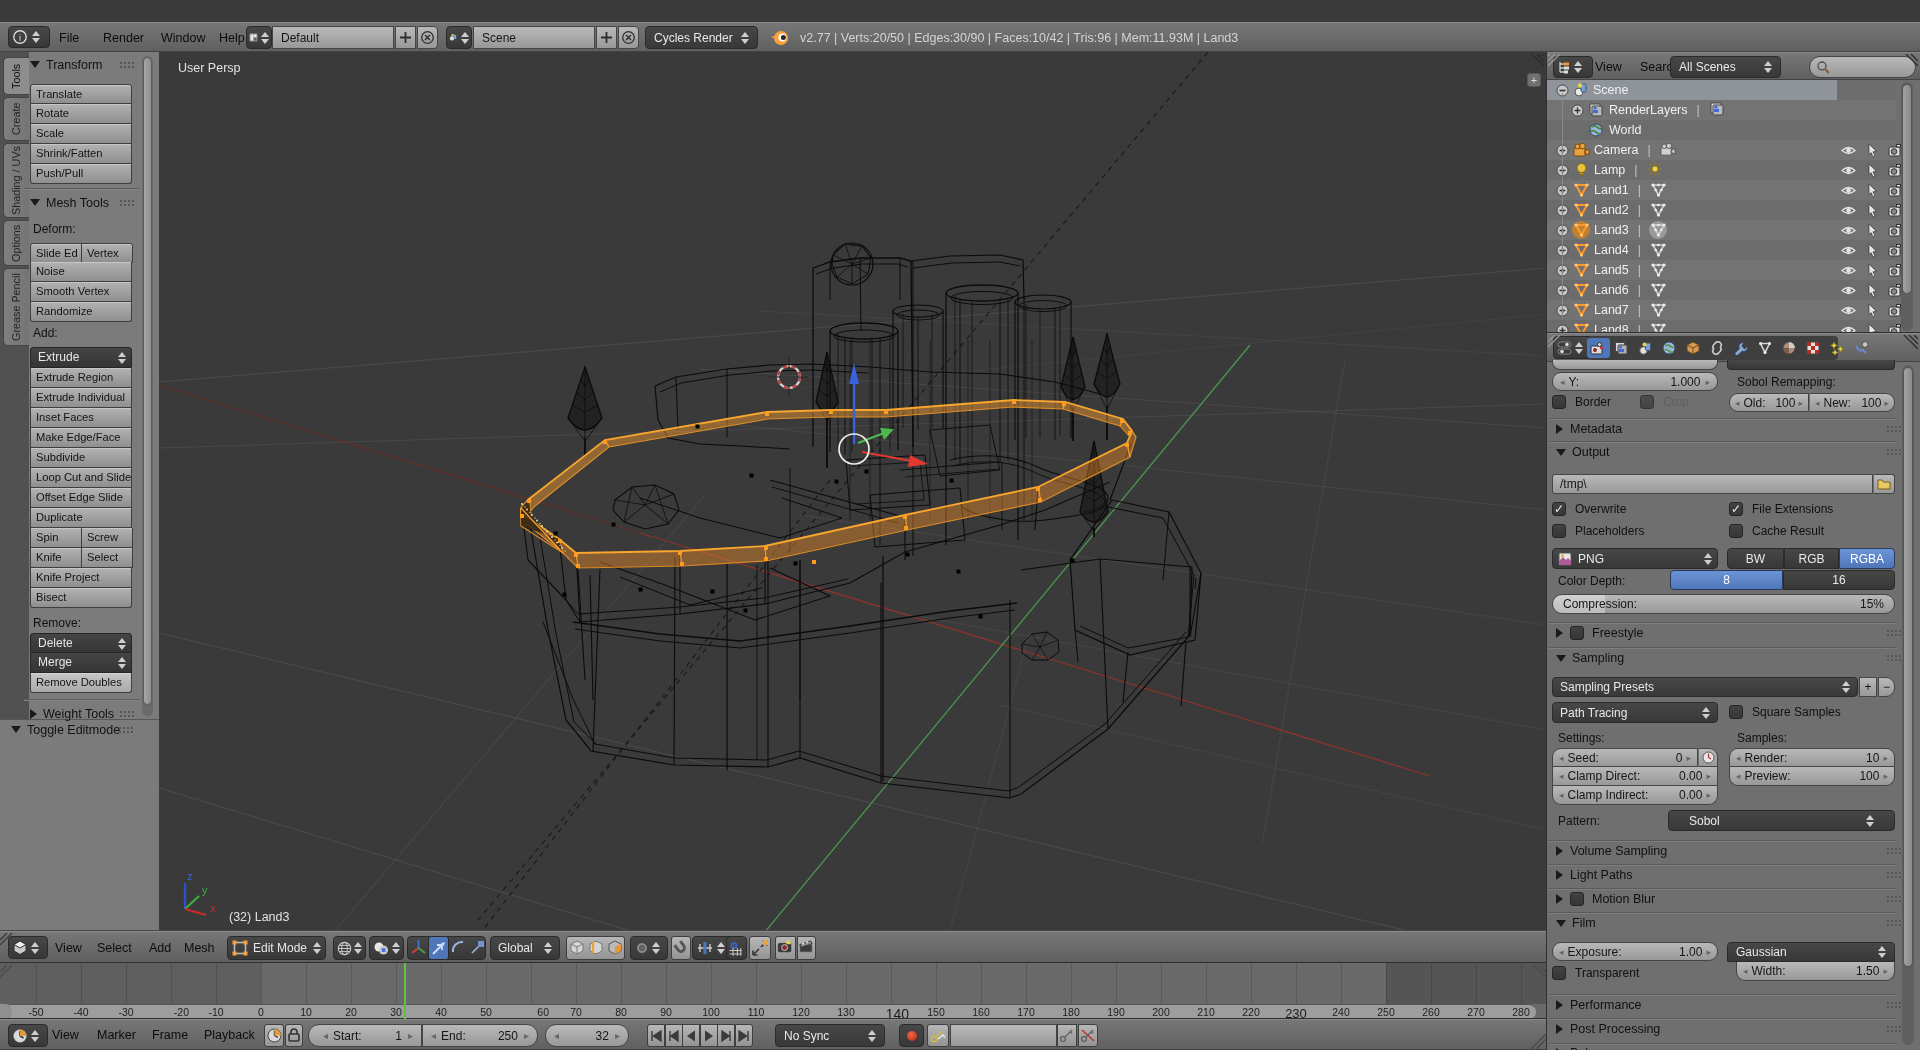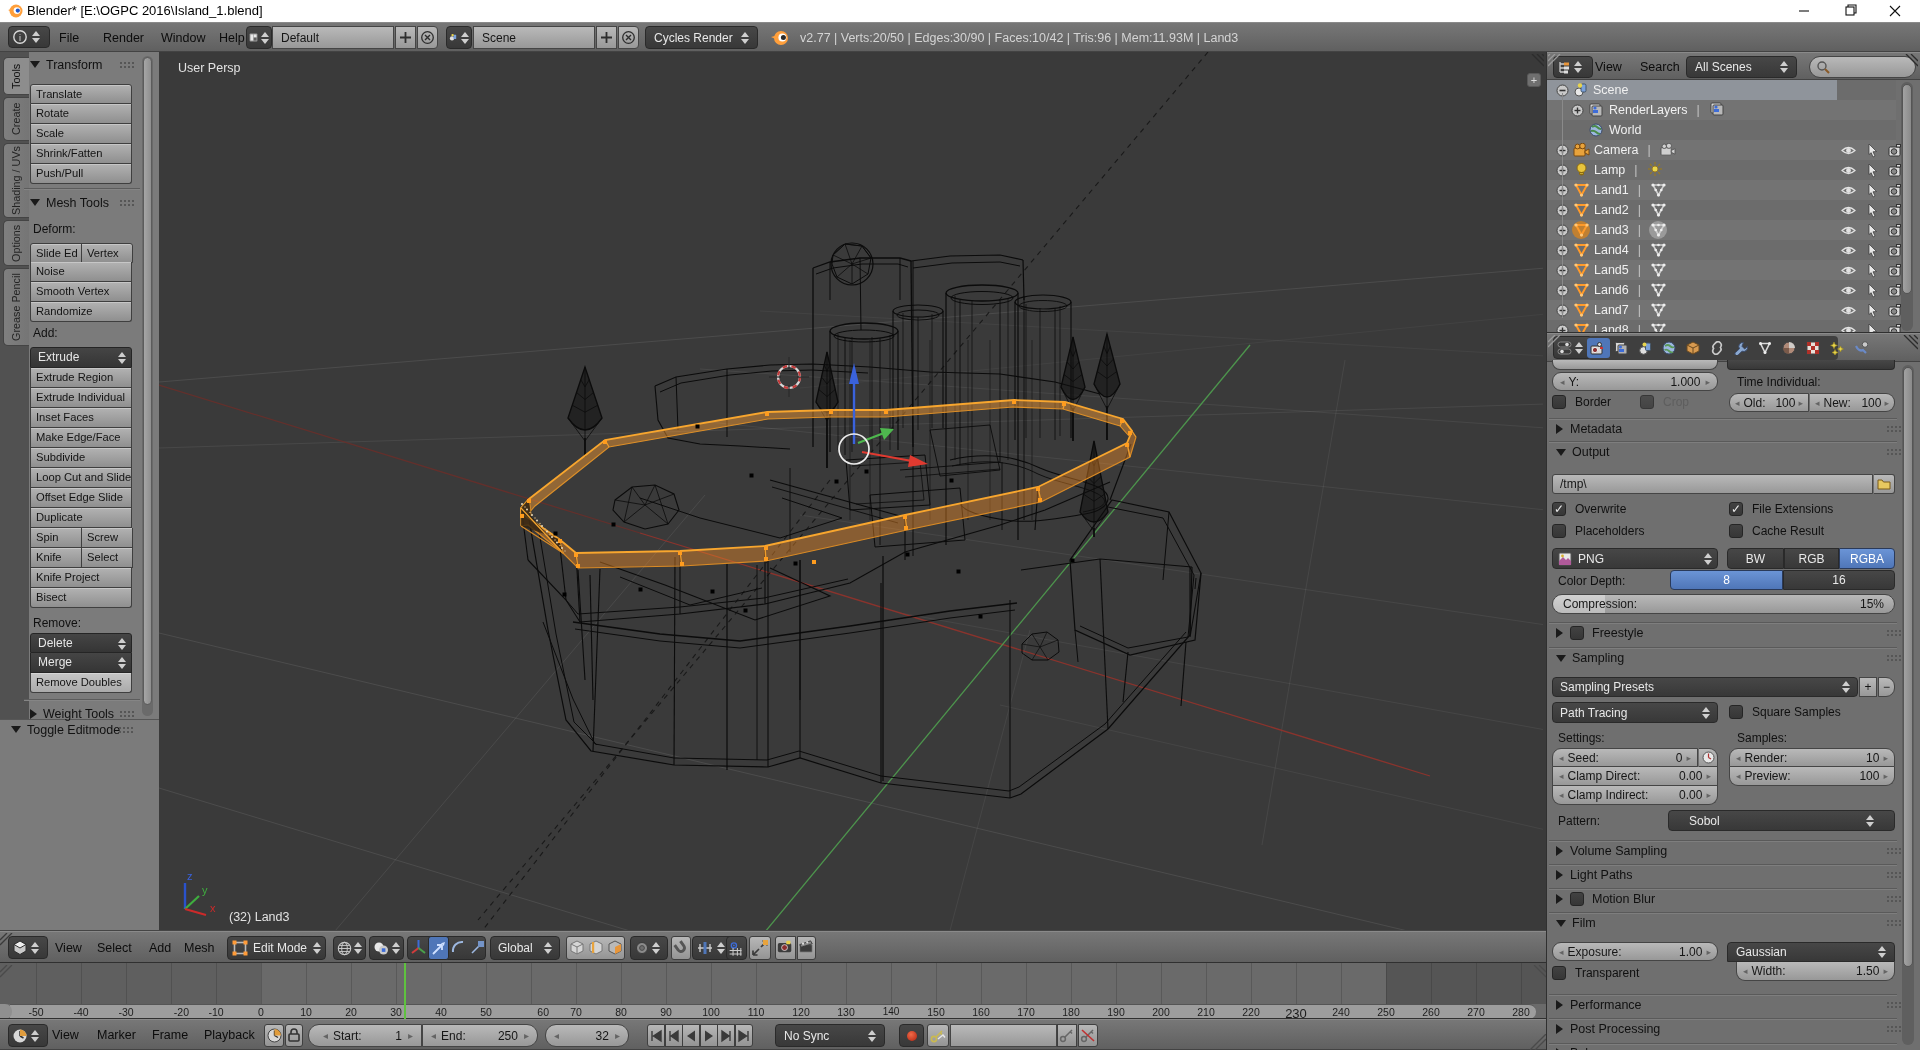--- a/index.html
+++ b/index.html
@@ -29,37 +29,20 @@
 .tb-bot{border-radius:0 0 3px 3px !important;border-top:none !important}
 .tmenu{position:absolute;left:30px;width:102px;height:20px;background:linear-gradient(#454545,#353535);border:1px solid #252525;border-radius:3px;color:#e6e6e6;font-size:12px;line-height:18px;padding-left:7px}
 .lab{position:absolute;color:#101010;font-size:12px}
 .sep{position:absolute;left:24px;width:116px;border-top:1px solid #5c5c5c;border-bottom:1px solid #858585}
 .psep{position:absolute;left:1549px;width:348px;border-top:1px solid #5a5a5a;border-bottom:1px solid #7e7e7e}
 .row{position:absolute;display:flex;align-items:center}
 .wt{color:#e2e2e2}
 </style></head><body>
 <div id="app">
 
-<div class="abs" style="left:0;top:0;width:1920px;height:22px;background:#ffffff">
- <svg class="abs" style="left:7px;top:3px" width="17" height="16" viewBox="0 0 17 16">
-  <circle cx="9" cy="8" r="6.5" fill="#ff9f3b"></circle>
-  <path d="M1 7 L8 5.5 L12 8 L8 10.5 Z" fill="#ff9f3b"></path>
-  <circle cx="10" cy="7.6" r="3.4" fill="#fff"></circle>
-  <circle cx="10.8" cy="7.6" r="2.1" fill="#1e56c8"></circle>
- </svg>
- <span class="abs" style="left:27px;top:3px;font-size:13px;color:#000">Blender* [E:\OGPC 2016\Island_1.blend]</span>
- <svg class="abs" style="left:1794px;top:0" width="126" height="22" viewBox="0 0 126 22">
-  <g stroke="#111" stroke-width="1.1" fill="none">
-   <line x1="5" y1="11" x2="15" y2="11"></line>
-   <rect x="52" y="7" width="8" height="8"></rect>
-   <path d="M54 7 v-2 h8 v8 h-2"></path>
-   <path d="M96 6 L106 16 M106 6 L96 16"></path>
-  </g>
- </svg>
-</div>
 
 <div class="abs hdr" style="left:0;top:22px;width:1920px;height:30px">
  <div class="abs dbtn" style="left:8px;top:3px;width:42px;height:22px;padding:0 3px">
    <svg width="16" height="16" viewBox="0 0 16 16">
           <circle cx="8" cy="8" r="6.2" fill="none" stroke="#d8d8d8" stroke-width="1.4"></circle>
           <text x="8" y="11.5" text-anchor="middle" font-size="9" fill="#d8d8d8" font-family="Liberation Sans">i</text>
         </svg>
    <span class="ud" style="margin-left:4px"></span>
  </div>
  <span class="abs menu" style="left:59px;top:8px">File</span>
@@ -664,21 +647,21 @@
 <span class="abs" style="left:423px;top:43px;width:36px;text-align:center;font-size:10.5px;color:#1c1c1c">40</span>
 <span class="abs" style="left:468px;top:43px;width:36px;text-align:center;font-size:10.5px;color:#1c1c1c">50</span>
 <span class="abs" style="left:513px;top:43px;width:36px;text-align:right;font-size:10.5px;color:#1c1c1c">60</span>
 <span class="abs" style="left:558px;top:43px;width:36px;text-align:center;font-size:10.5px;color:#1c1c1c">70</span>
 <span class="abs" style="left:603px;top:43px;width:36px;text-align:center;font-size:10.5px;color:#1c1c1c">80</span>
 <span class="abs" style="left:648px;top:43px;width:36px;text-align:center;font-size:10.5px;color:#1c1c1c">90</span>
 <span class="abs" style="left:693px;top:43px;width:36px;text-align:center;font-size:10.5px;color:#1c1c1c">100</span>
 <span class="abs" style="left:738px;top:43px;width:36px;text-align:center;font-size:10.5px;color:#1c1c1c">110</span>
 <span class="abs" style="left:783px;top:43px;width:36px;text-align:center;font-size:10.5px;color:#1c1c1c">120</span>
 <span class="abs" style="left:828px;top:43px;width:36px;text-align:center;font-size:10.5px;color:#1c1c1c">130</span>
-<span class="abs" style="left:873px;top:43px;width:36px;text-align:center;font-size:10px;color:#1c1c1c">140</span>
+<span class="abs" style="left:873px;top:43px;width:36px;text-align:right;font-size:14px;color:#1c1c1c">140</span>
 <span class="abs" style="left:918px;top:43px;width:36px;text-align:center;font-size:10.5px;color:#1c1c1c">150</span>
 <span class="abs" style="left:963px;top:43px;width:36px;text-align:center;font-size:10.5px;color:#1c1c1c">160</span>
 <span class="abs" style="left:1008px;top:43px;width:36px;text-align:center;font-size:10.5px;color:#1c1c1c">170</span>
 <span class="abs" style="left:1053px;top:43px;width:36px;text-align:center;font-size:10.5px;color:#1c1c1c">180</span>
 <span class="abs" style="left:1098px;top:43px;width:36px;text-align:center;font-size:10.5px;color:#1c1c1c">190</span>
 <span class="abs" style="left:1143px;top:43px;width:36px;text-align:center;font-size:10.5px;color:#1c1c1c">200</span>
 <span class="abs" style="left:1188px;top:43px;width:36px;text-align:center;font-size:10.5px;color:#1c1c1c">210</span>
 <span class="abs" style="left:1233px;top:43px;width:36px;text-align:center;font-size:10.5px;color:#1c1c1c">220</span>
 <span class="abs" style="left:1278px;top:43px;width:36px;text-align:center;font-size:13px;color:#1c1c1c">230</span>
 <span class="abs" style="left:1323px;top:43px;width:36px;text-align:center;font-size:10.5px;color:#1c1c1c">240</span>
@@ -775,21 +758,21 @@
   <svg width="15" height="15" viewBox="0 0 15 15">
           <path d="M3 2 v10 M3 4 h4 M3 8 h4 M3 12 h4" stroke="#ccc" stroke-width="1.3" fill="none"></path>
           <rect x="7" y="2.5" width="5" height="3" fill="#e8953a"></rect>
           <rect x="7" y="6.5" width="5" height="3" fill="#ddd"></rect>
           <rect x="7" y="10.5" width="4" height="3" fill="#ddd"></rect>
         </svg>
   <span class="ud" style="margin-left:2px"></span>
  </div>
  <span class="abs menu" style="left:49px;top:7px">View</span>
  <span class="abs menu" style="left:94px;top:7px">Search</span>
- <div class="abs dbtn" style="left:140px;top:3px;width:111px;height:22px;padding:0 8px">All Scenes<span class="ud" style="margin-left:auto"></span></div>
+ <div class="abs dbtn" style="left:124px;top:3px;width:111px;height:22px;padding:0 8px">All Scenes<span class="ud" style="margin-left:auto"></span></div>
  <div class="abs num" style="left:263px;top:3px;width:107px;height:22px;border-radius:11px;padding:0 6px">
   <svg width="15" height="15" viewBox="0 0 15 15">
           <circle cx="6" cy="6" r="4" fill="none" stroke="#555" stroke-width="1.4"></circle>
           <line x1="9" y1="9" x2="13" y2="13" stroke="#8a5a28" stroke-width="2"></line>
         </svg>
  </div>
 </div>
 <div class="abs" style="left:1546px;top:80px;width:350px;height:253px;background:#6f6f6f"></div>
     <div class="abs" style="left:1837px;top:80px;width:1px;height:253px;background:#616161"></div>
     <div class="abs" style="left:1860px;top:80px;width:1px;height:253px;background:#616161"></div>
@@ -1326,21 +1309,21 @@
         </g>
       </svg>
       <svg class="abs" style="left:308px;top:8px" width="14" height="14" viewBox="0 0 14 14">
         <path d="M2 5 Q5 11 9 9 L12 12" fill="none" stroke="#6a8ac8" stroke-width="2.2"></path>
         <circle cx="11" cy="3.5" r="2.8" fill="#c9c9c9" stroke="#555"></circle>
       </svg>
     </div>
 <div class="abs num" style="left:1552px;top:360px;width:166px;height:10px;border-radius:0 0 8px 8px;border-top:none"></div>
     <div class="abs dbtn" style="left:1727px;top:360px;width:168px;height:10px;border-radius:0 0 4px 4px;border-top:none"></div>
     <div class="abs num" style="left:1552px;top:372px;width:166px;height:19px;border-radius:9px;padding:0 7px"><span style="color:rgba(0,0,0,.4);margin-right:4px;font-size:9px">◂</span>Y:<span style="margin-left:auto">1.000</span><span style="color:rgba(0,0,0,.4);margin-left:5px;font-size:9px">▸</span></div>
-    <div class="abs lab" style="left:1737px;top:375px;font-size:12px">Time Individual:</div>
+    <div class="abs lab" style="left:1737px;top:375px;font-size:12px">Sobol Remapping:</div>
     <div class="abs num" style="left:1729px;top:393px;width:80px;height:19px;border-radius:9px 0 0 9px;padding:0 5px">
       <span style="color:rgba(0,0,0,.4);font-size:9px">◂</span>
       <span style="margin-left:4px">Old:</span>
       <span style="margin-left:auto">100</span>
       <span style="color:rgba(0,0,0,.4);margin-left:3px;font-size:9px">▸</span>
     </div>
     <div class="abs num" style="left:1810px;top:393px;width:85px;height:19px;border-radius:0 9px 9px 0;border-left:none;padding:0 5px">
       <span style="color:rgba(0,0,0,.4);font-size:9px">◂</span>
       <span style="margin-left:4px">New:</span>
       <span style="margin-left:auto">100</span>

